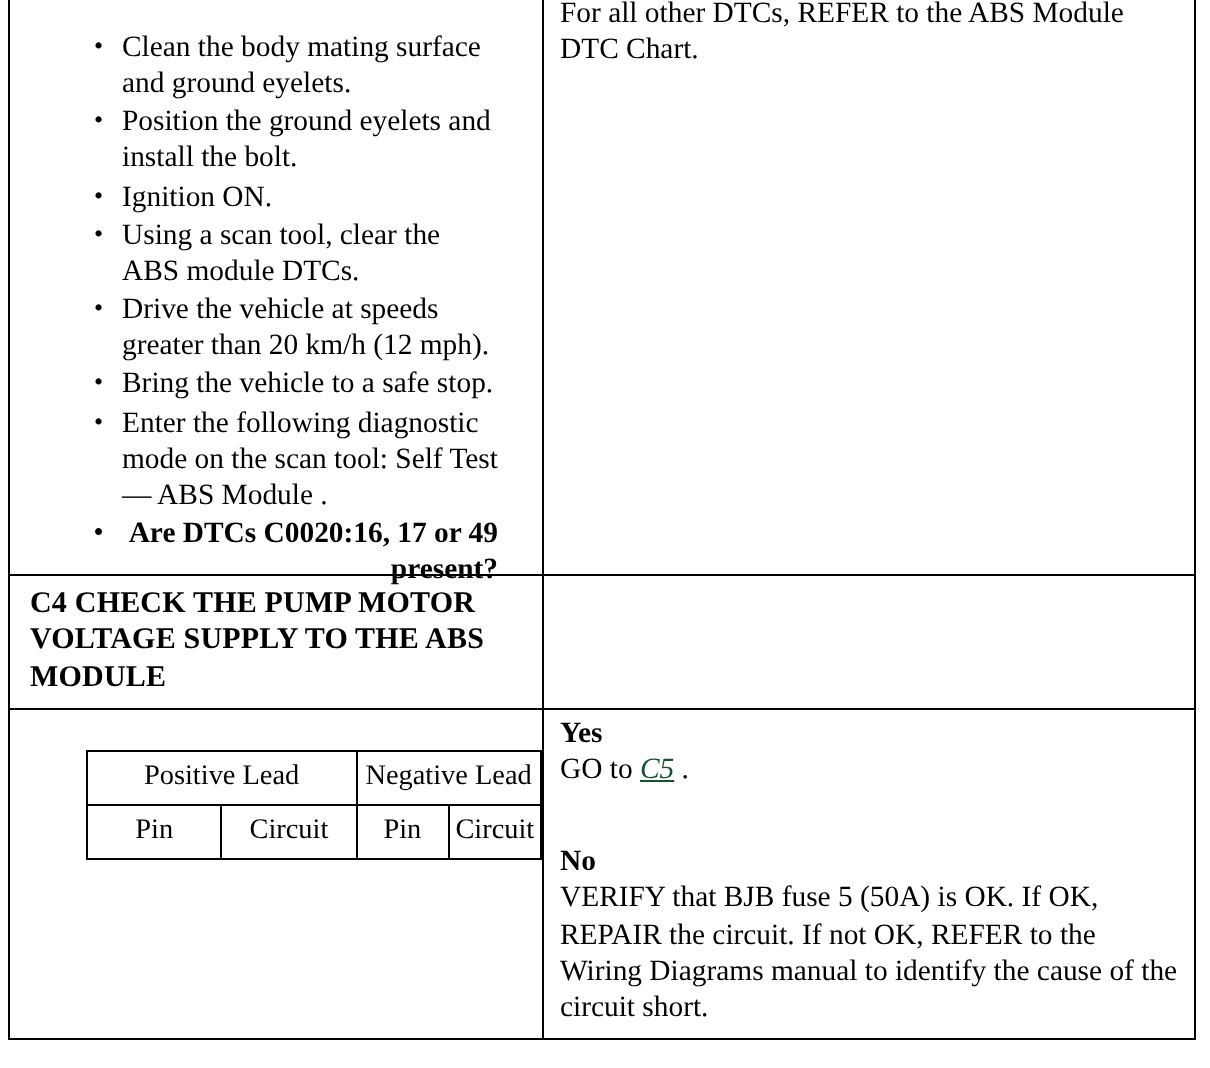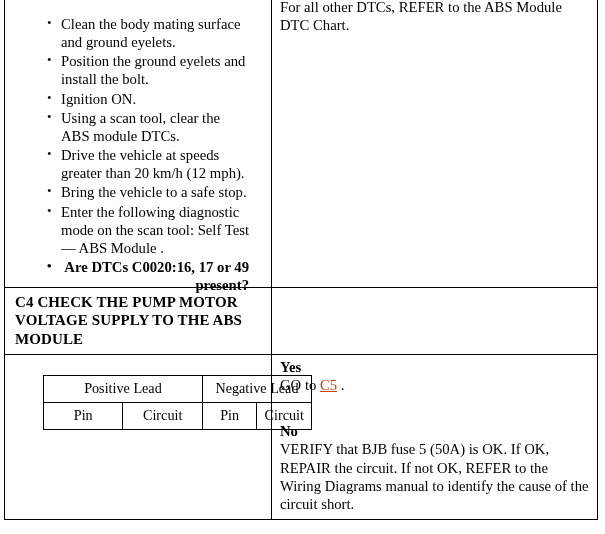--- a/index.html
+++ b/index.html
@@ -92,37 +92,38 @@
   .para.gap {
     margin-top: 28px;
   }
   .lbl-bold {
     font-weight: bold;
   }
   .inline-bold {
     font-weight: bold;
   }
   .xref {
-    color: #c2410c;
+    color: #14532d;
     text-decoration: underline;
     cursor: pointer;
+    font-style: italic;
   }
 
   
   .tall-left  { height: 282px; }
   .tall-right { height: 282px; }
 
   
   .meas-wrap {
     padding: 16px 0 0 32px;
   }
   table.meas {
     border-collapse: collapse;
     table-layout: fixed;
-    width: 269px;
+    width: 228px;
     font-size: 14.2px;
   }
   table.meas td {
     border: 1px solid #000000;
     text-align: center;
     vertical-align: middle;
     line-height: 1.2;
     padding: 4px 2px 5px 2px;
   }
   .mc1 { width: 46px; }

